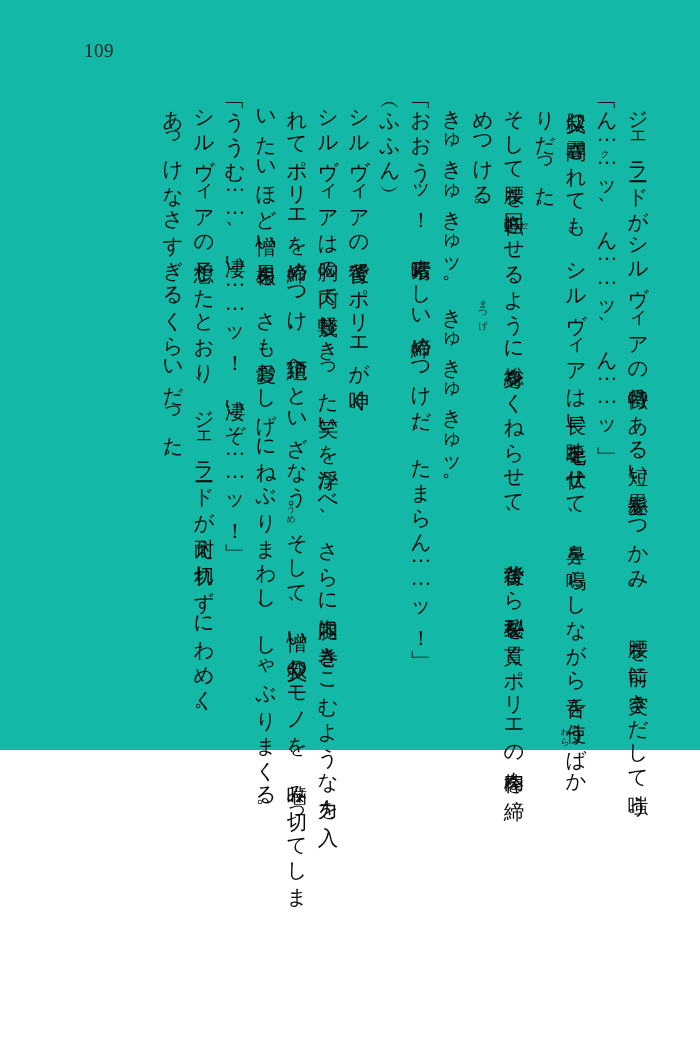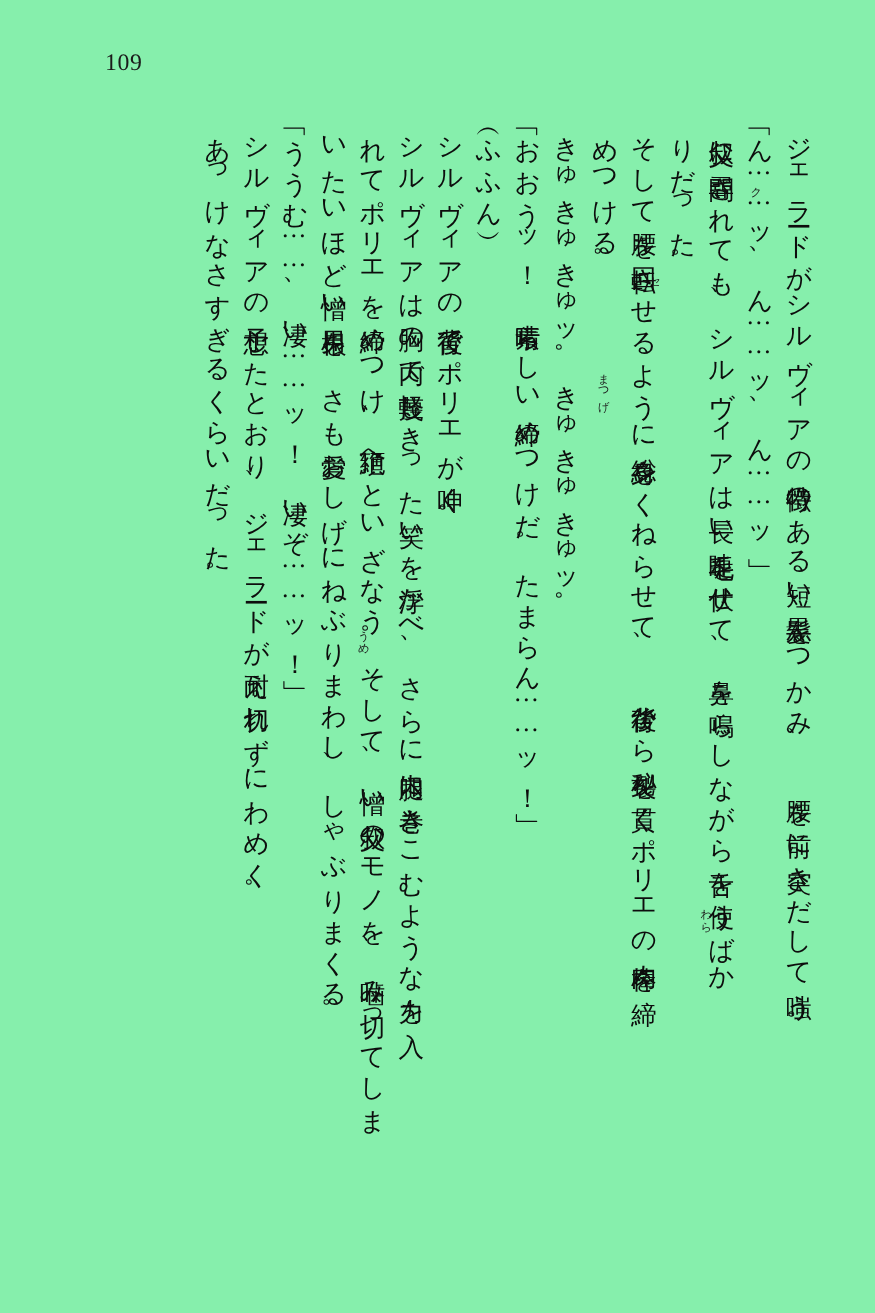--- a/index.html
+++ b/index.html
@@ -13,22 +13,22 @@
     font-family: "Liberation Serif", "DejaVu Serif", serif;
     color: #111111;
     overflow: hidden;
     position: relative;
   }
   .page {
     position: absolute;
     left: 0;
     top: 0;
     width: 700px;
-    height: 1050px;
-    background: #86efac;
+    height: 750px;
+    background: #14b8a6;
   }
   .page-number {
     position: absolute;
     left: 84px;
     top: 40px;
     font-size: 19px;
     font-family: "Liberation Serif", "DejaVu Serif", serif;
     color: #1a1a1a;
     letter-spacing: 0.5px;
   }

